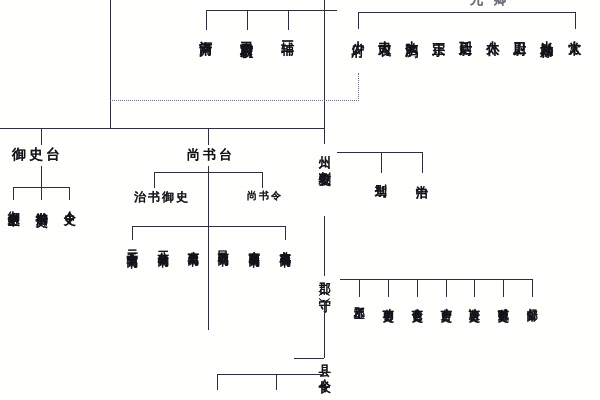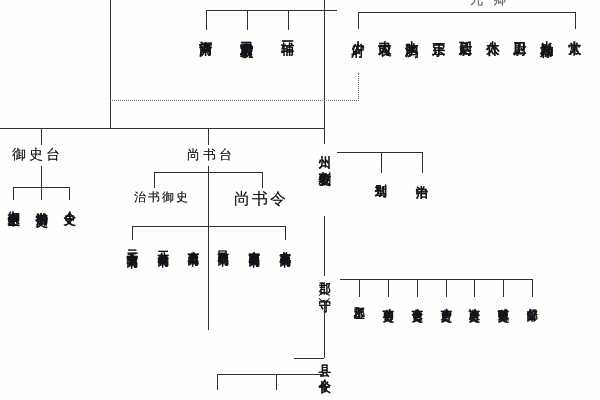--- a/index.html
+++ b/index.html
@@ -27,21 +27,21 @@
     line-height: 1.02;
     white-space: nowrap;
     text-shadow: 0 0 0.6px rgba(20,22,28,0.55);
     transform: scaleX(0.93);
     transform-origin: top center;
   }
   
   .hlabel {
     position: absolute;
     color: #14161c;
-    font-weight: 400;
+    font-weight: 700;
     white-space: nowrap;
     letter-spacing: 3px;
     text-shadow: 0 0 0.6px rgba(20,22,28,0.5);
   }
   .ln {
     position: absolute;
     background: #2f323c;
   }
   .lh { height: 1.4px; }
   .lv { width: 1.4px; }
@@ -118,21 +118,21 @@
   <div class="ln lv" style="left:208px; top:128px; height:17px;"></div>
   <div class="hlabel" style="left:187px; top:146px; font-size:13px;">尚书台</div>
 
   <div class="ln lv" style="left:208px; top:166px; height:164px;"></div>
 
   <div class="ln lh" style="left:154px; top:172px; width:108px;"></div>
   <div class="ln lv" style="left:154px; top:172px; height:16px;"></div>
   <div class="ln lv" style="left:262px; top:172px; height:16px;"></div>
 
   <div class="hlabel" style="left:134px; top:189px; font-size:12px; letter-spacing:2px;">治书御史</div>
-  <div class="hlabel" style="left:234px; top:189px; font-size:16px; letter-spacing:2px;">尚书令</div>
+  <div class="hlabel" style="left:247px; top:189px; font-size:10px; letter-spacing:2px;">尚书令</div>
 
   <div class="ln lh" style="left:132px; top:226px; width:153px;"></div>
   <div class="ln lv" style="left:132px; top:226px; height:14px;"></div>
   <div class="ln lv" style="left:285px; top:226px; height:14px;"></div>
 
   <div class="vlabel" style="left:126px; top:241px; font-size:12px;">二千石曹尚书</div>
   <div class="vlabel" style="left:157px; top:241px; font-size:12px;">三公曹尚书</div>
   <div class="vlabel" style="left:187px; top:241px; font-size:12px;">吏曹尚书</div>
   <div class="vlabel" style="left:217px; top:241px; font-size:12px;">民曹尚书</div>
   <div class="vlabel" style="left:248px; top:241px; font-size:12px;">南客曹尚书</div>

